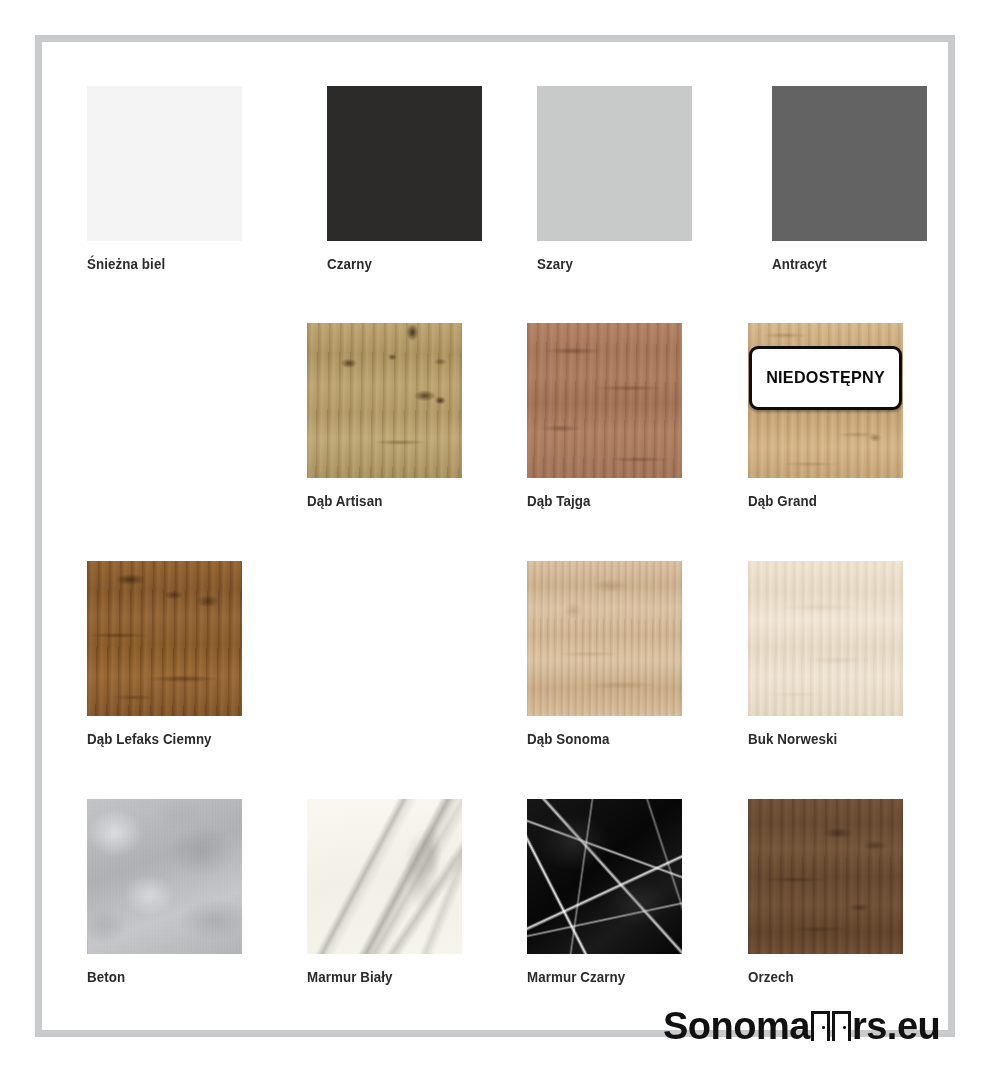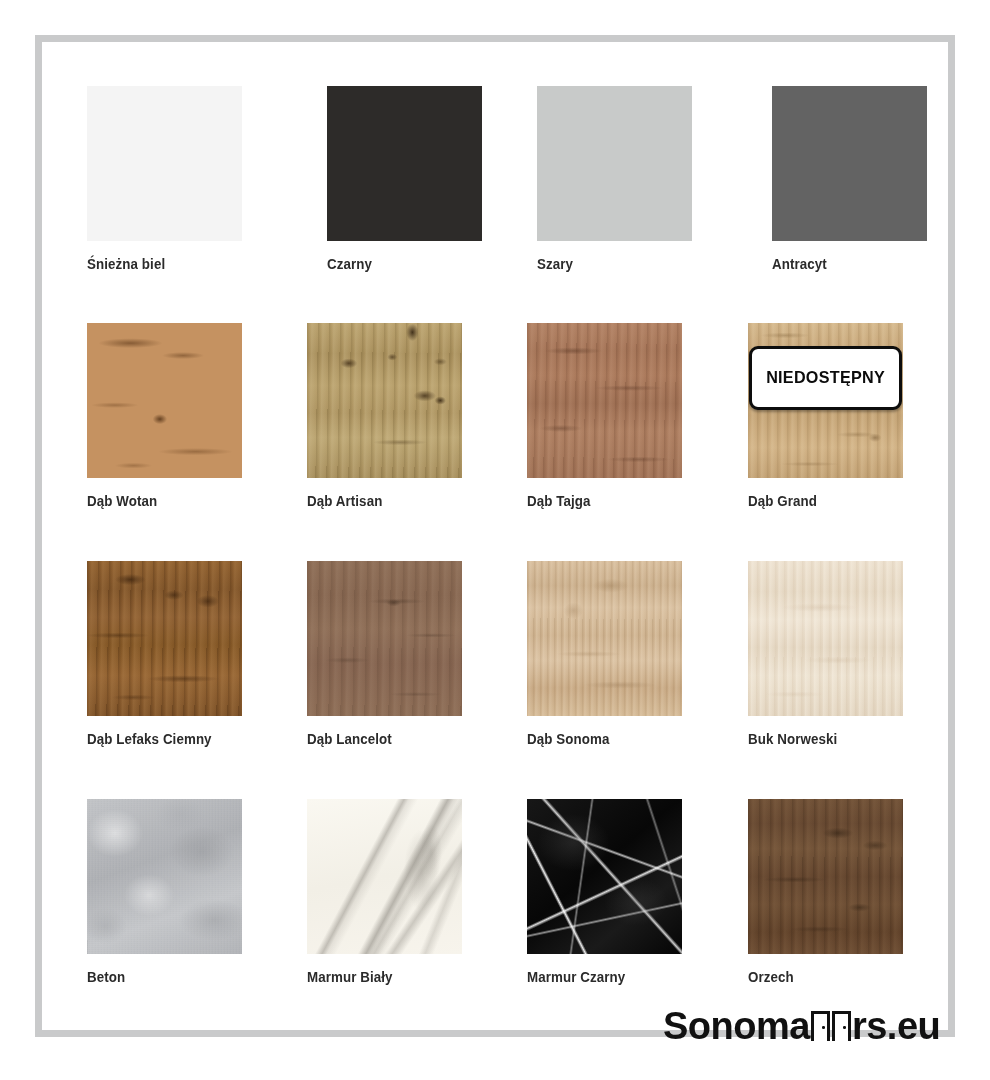--- a/index.html
+++ b/index.html
@@ -367,47 +367,39 @@
       <div class="label">Czarny</div>
     </div>
     <div class="cell" style="left: 527px; top: 86px; margin-left: 10px;">
       <div class="swatch t-solid" style="width: 155px; height: 155px; background: rgb(200, 202, 201);"></div>
       <div class="label">Szary</div>
     </div>
     <div class="cell" style="left: 748px; top: 86px; padding-left: 24px;">
       <div class="swatch t-solid" style="width: 155px; height: 155px; background: rgb(99, 99, 99);"></div>
       <div class="label">Antracyt</div>
     </div>
-    <div class="cell" style="left: 87px; top: 323px;">
-      <div class="swatch t-wotan wood" style="width: 155px; height: 155px;"></div>
-      <div class="label">Dąb Wotan</div>
-    </div>
     <div class="cell" style="left: 307px; top: 323px;">
       <div class="swatch t-artisan wood" style="width: 155px; height: 155px;"></div>
       <div class="label">Dąb Artisan</div>
     </div>
     <div class="cell" style="left: 527px; top: 323px;">
       <div class="swatch t-tajga wood" style="width: 155px; height: 155px;"></div>
       <div class="label">Dąb Tajga</div>
     </div>
     <div class="cell" style="left: 748px; top: 323px;">
       <div class="swatch t-grand wood" style="width: 155px; height: 155px;">
         <div class="badge">
           <span>NIEDOSTĘPNY</span>
         </div>
       </div>
       <div class="label">Dąb Grand</div>
     </div>
     <div class="cell" style="left: 87px; top: 561px;">
       <div class="swatch t-lefaks wood" style="width: 155px; height: 155px;"></div>
       <div class="label">Dąb Lefaks Ciemny</div>
-    </div>
-    <div class="cell" style="left: 307px; top: 561px;">
-      <div class="swatch t-lancelot wood" style="width: 155px; height: 155px;"></div>
-      <div class="label">Dąb Lancelot</div>
     </div>
     <div class="cell" style="left: 527px; top: 561px;">
       <div class="swatch t-sonoma wood" style="width: 155px; height: 155px;"></div>
       <div class="label">Dąb Sonoma</div>
     </div>
     <div class="cell" style="left: 748px; top: 561px;">
       <div class="swatch t-buk wood" style="width: 155px; height: 155px;"></div>
       <div class="label">Buk Norweski</div>
     </div>
     <div class="cell" style="left: 87px; top: 799px;">

